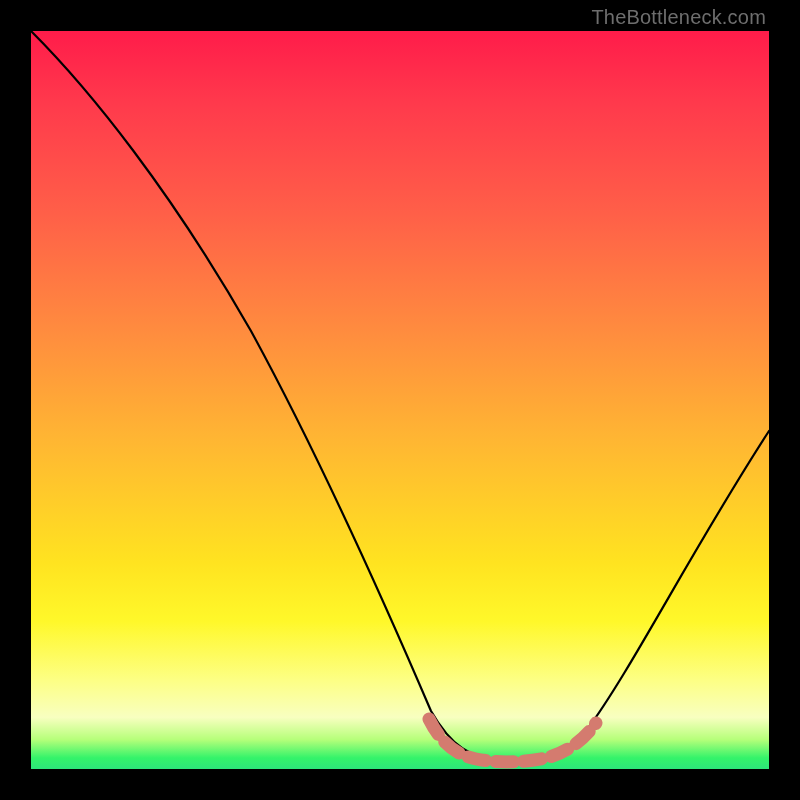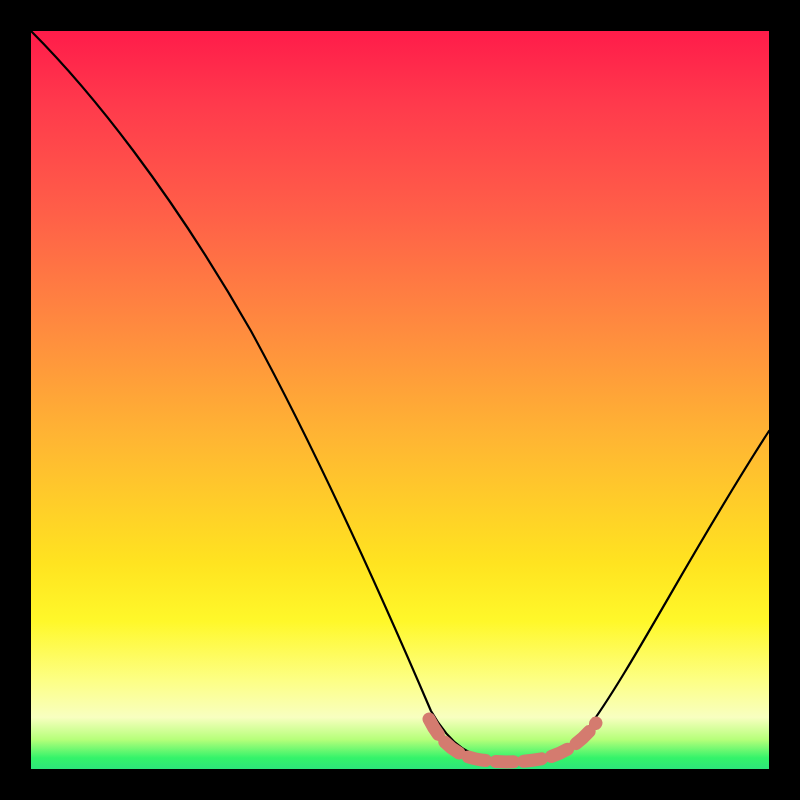--- a/index.html
+++ b/index.html
@@ -72,13 +72,14 @@
              C 280 410, 340 540, 400 680
              C 420 715, 440 728, 470 729
              C 500 731, 530 726, 555 700
              C 600 640, 660 520, 738 400" fill="none" stroke="#000" stroke-width="2.2" stroke-linecap="round"></path>
     <path d="M 398 688
              C 410 712, 425 724, 445 728
              C 465 732, 490 732, 515 727
              C 535 722, 552 710, 565 692" fill="none" stroke="#d47b6f" stroke-width="13" stroke-linecap="round" stroke-dasharray="18 10"></path>
   </svg>
 
+  <div class="watermark">TheBottleneck.com</div>
 </div>
 
 </body></html>

